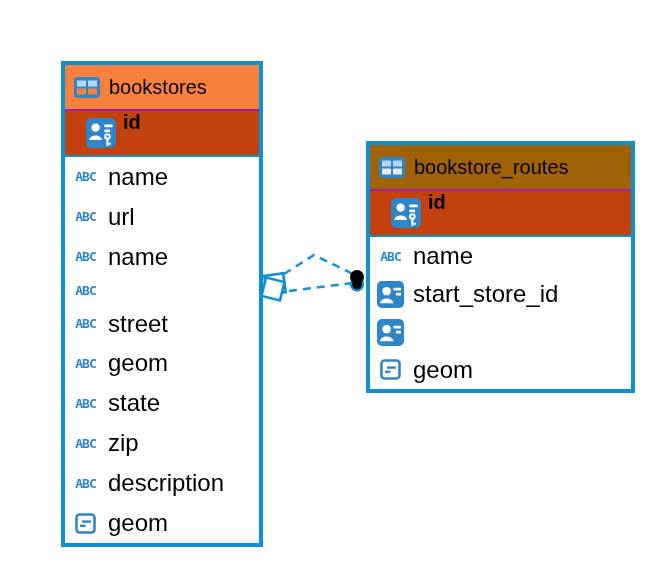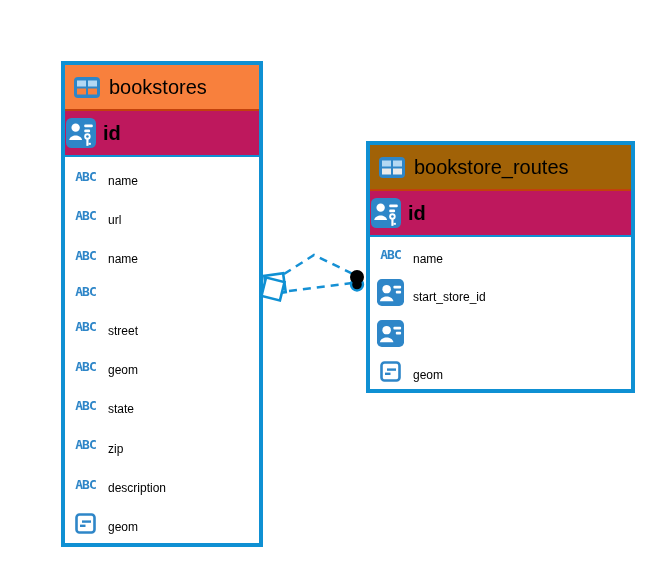--- a/index.html
+++ b/index.html
@@ -8,33 +8,33 @@
     font-family:"Liberation Sans",sans-serif;color:#000;
   }
   .entity{
     position:absolute;box-sizing:border-box;border:4px solid #0f90d3;background:#fff;
     display:flex;flex-direction:column;
   }
   #table-bookstores{left:61px;top:61px;width:202px;height:486px;}
   #table-bookstore-routes{left:366px;top:141px;width:269px;height:252px;}
   .entity-header{
     height:44px;flex:0 0 44px;display:flex;align-items:center;gap:7px;padding-left:6px;
-    border-bottom:2px solid #c2410c;
+    border-bottom:2px solid #a21caf;
   }
   .entity-header.selected{background:#f8803d;--hdrfill:#f8803d;}
   .entity-header.default{background:#a16207;--hdrfill:#ebebeb;}
   .entity-title{font-size:20px;font-weight:400;white-space:nowrap;}
   .key-row{
-    height:44px;flex:0 0 44px;display:flex;align-items:center;gap:7px;padding-left:0;
-    border-bottom:2px solid #0f90d3;background:#be185d;
+    height:44px;flex:0 0 44px;display:flex;gap:7px;padding-left:20px;
+    border-bottom:2px solid #0f90d3;background:#c2410c;
   }
   .key-label{font-size:20px;font-weight:700;}
   .col-section{flex:1 1 auto;display:flex;flex-direction:column;}
   .col-row{flex:1 1 auto;display:flex;align-items:center;gap:7px;padding-left:5px;}
-  .col-label{font-size:12px;font-weight:400;white-space:nowrap;margin-top:8px;}
+  .col-label{font-size:24px;font-weight:400;white-space:nowrap;}
   .icon-box{width:31px;flex:0 0 31px;display:flex;align-items:center;justify-content:center;}
   .abc-glyph{
     font-family:"DejaVu Sans Mono",monospace;font-size:13px;font-weight:700;
     color:#2e86c8;letter-spacing:-1px;
   }
   #relation-overlay{position:absolute;left:0;top:0;pointer-events:none;}
 </style>
 </head>
 <body>
 

